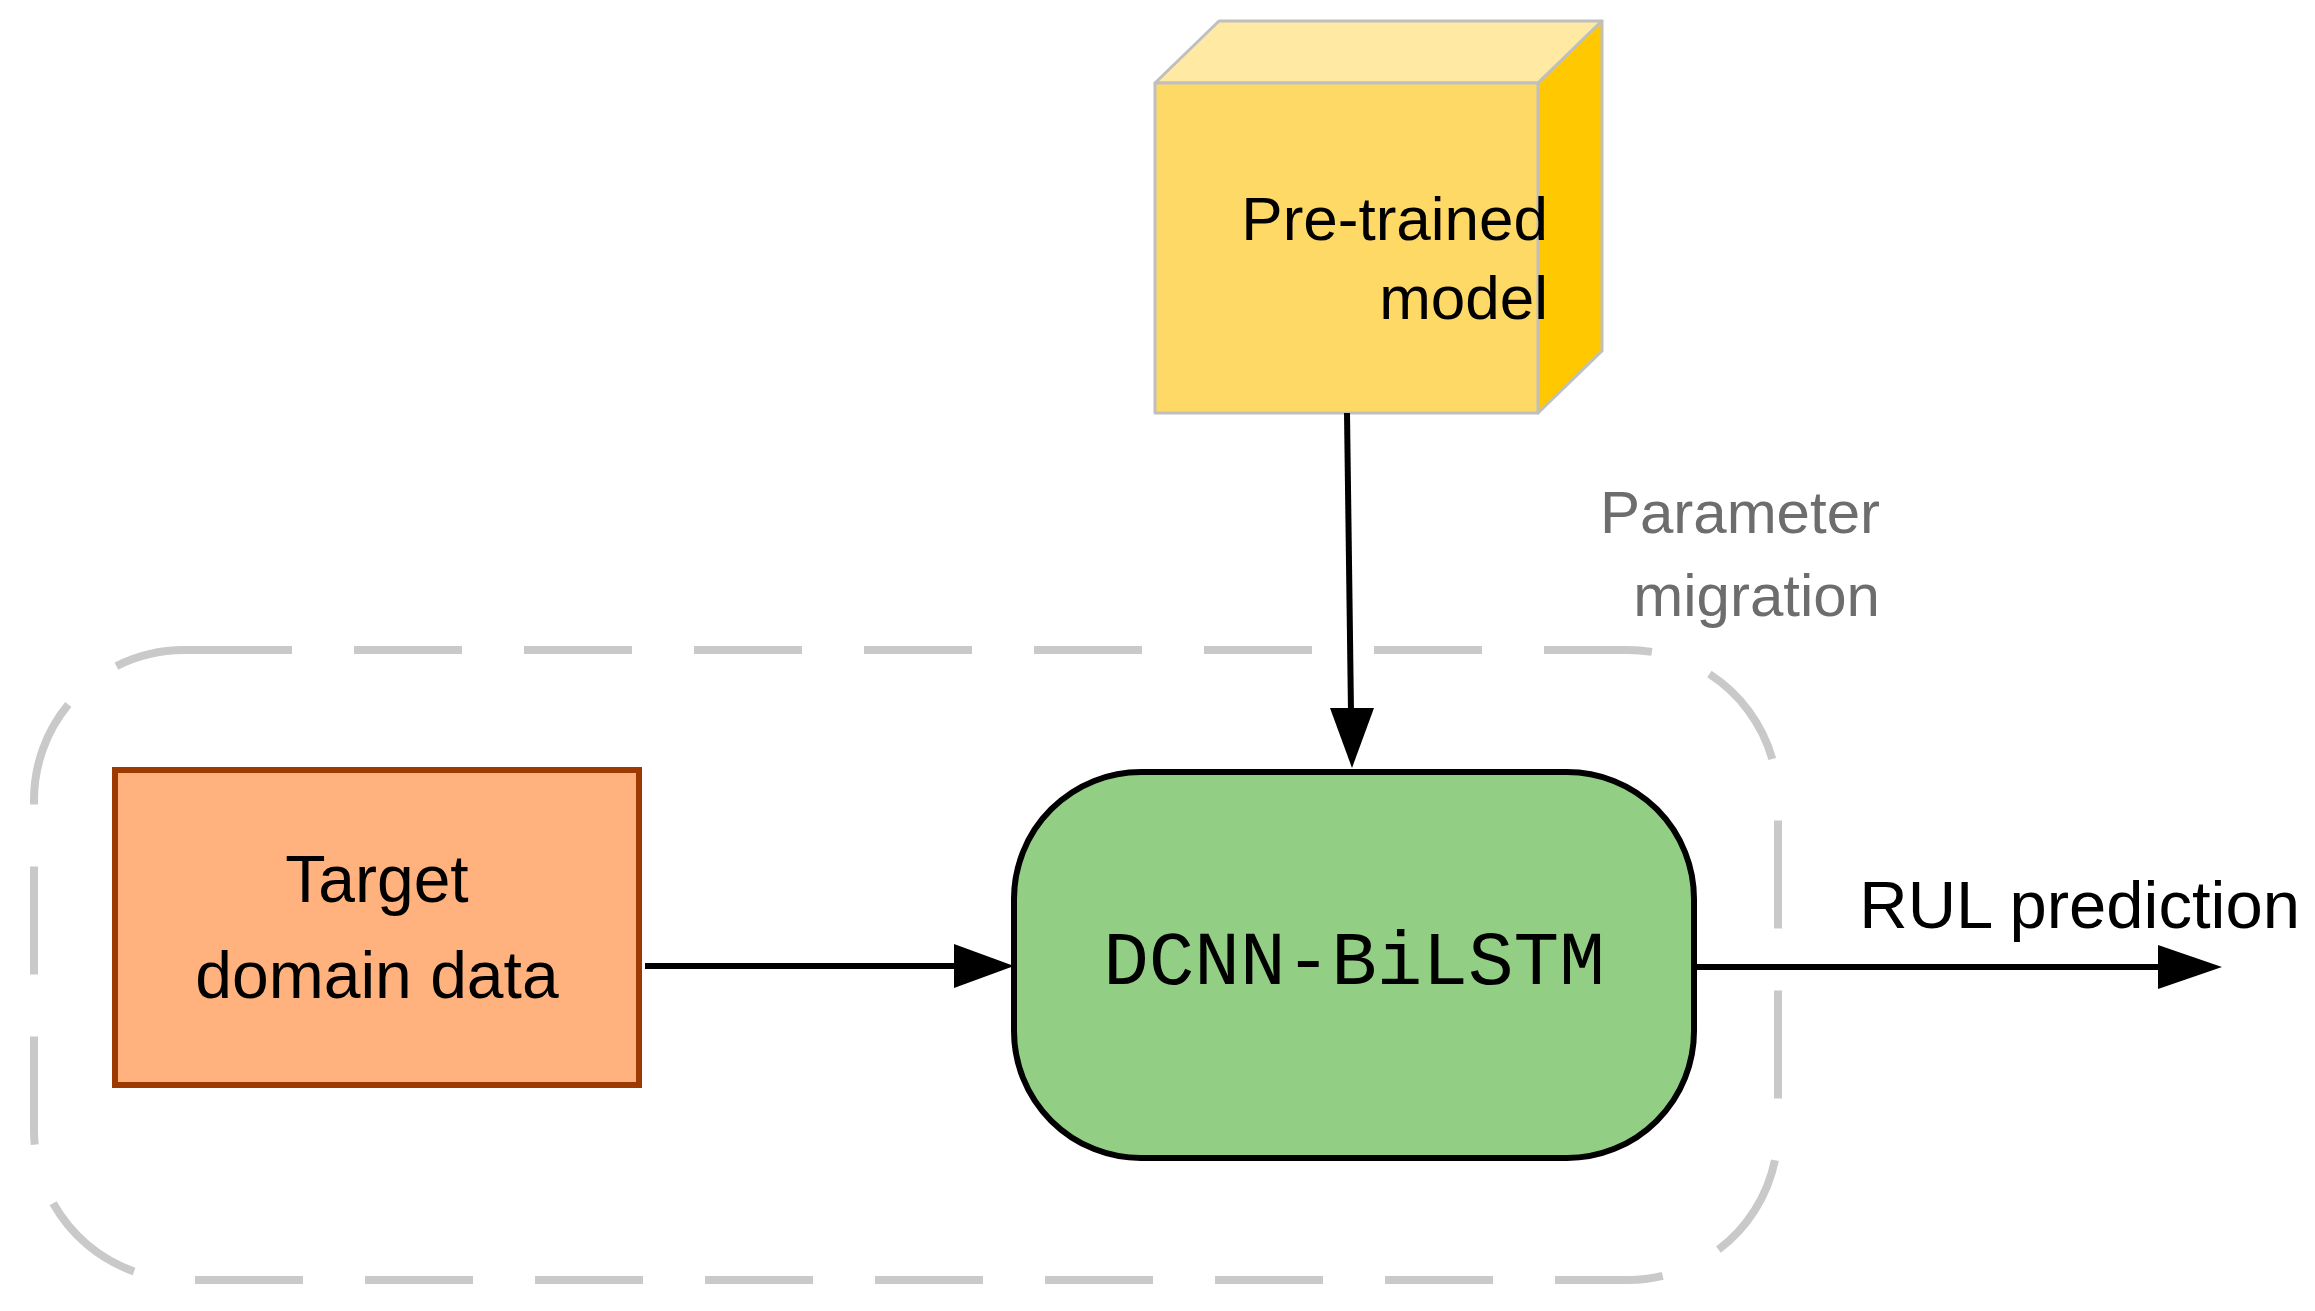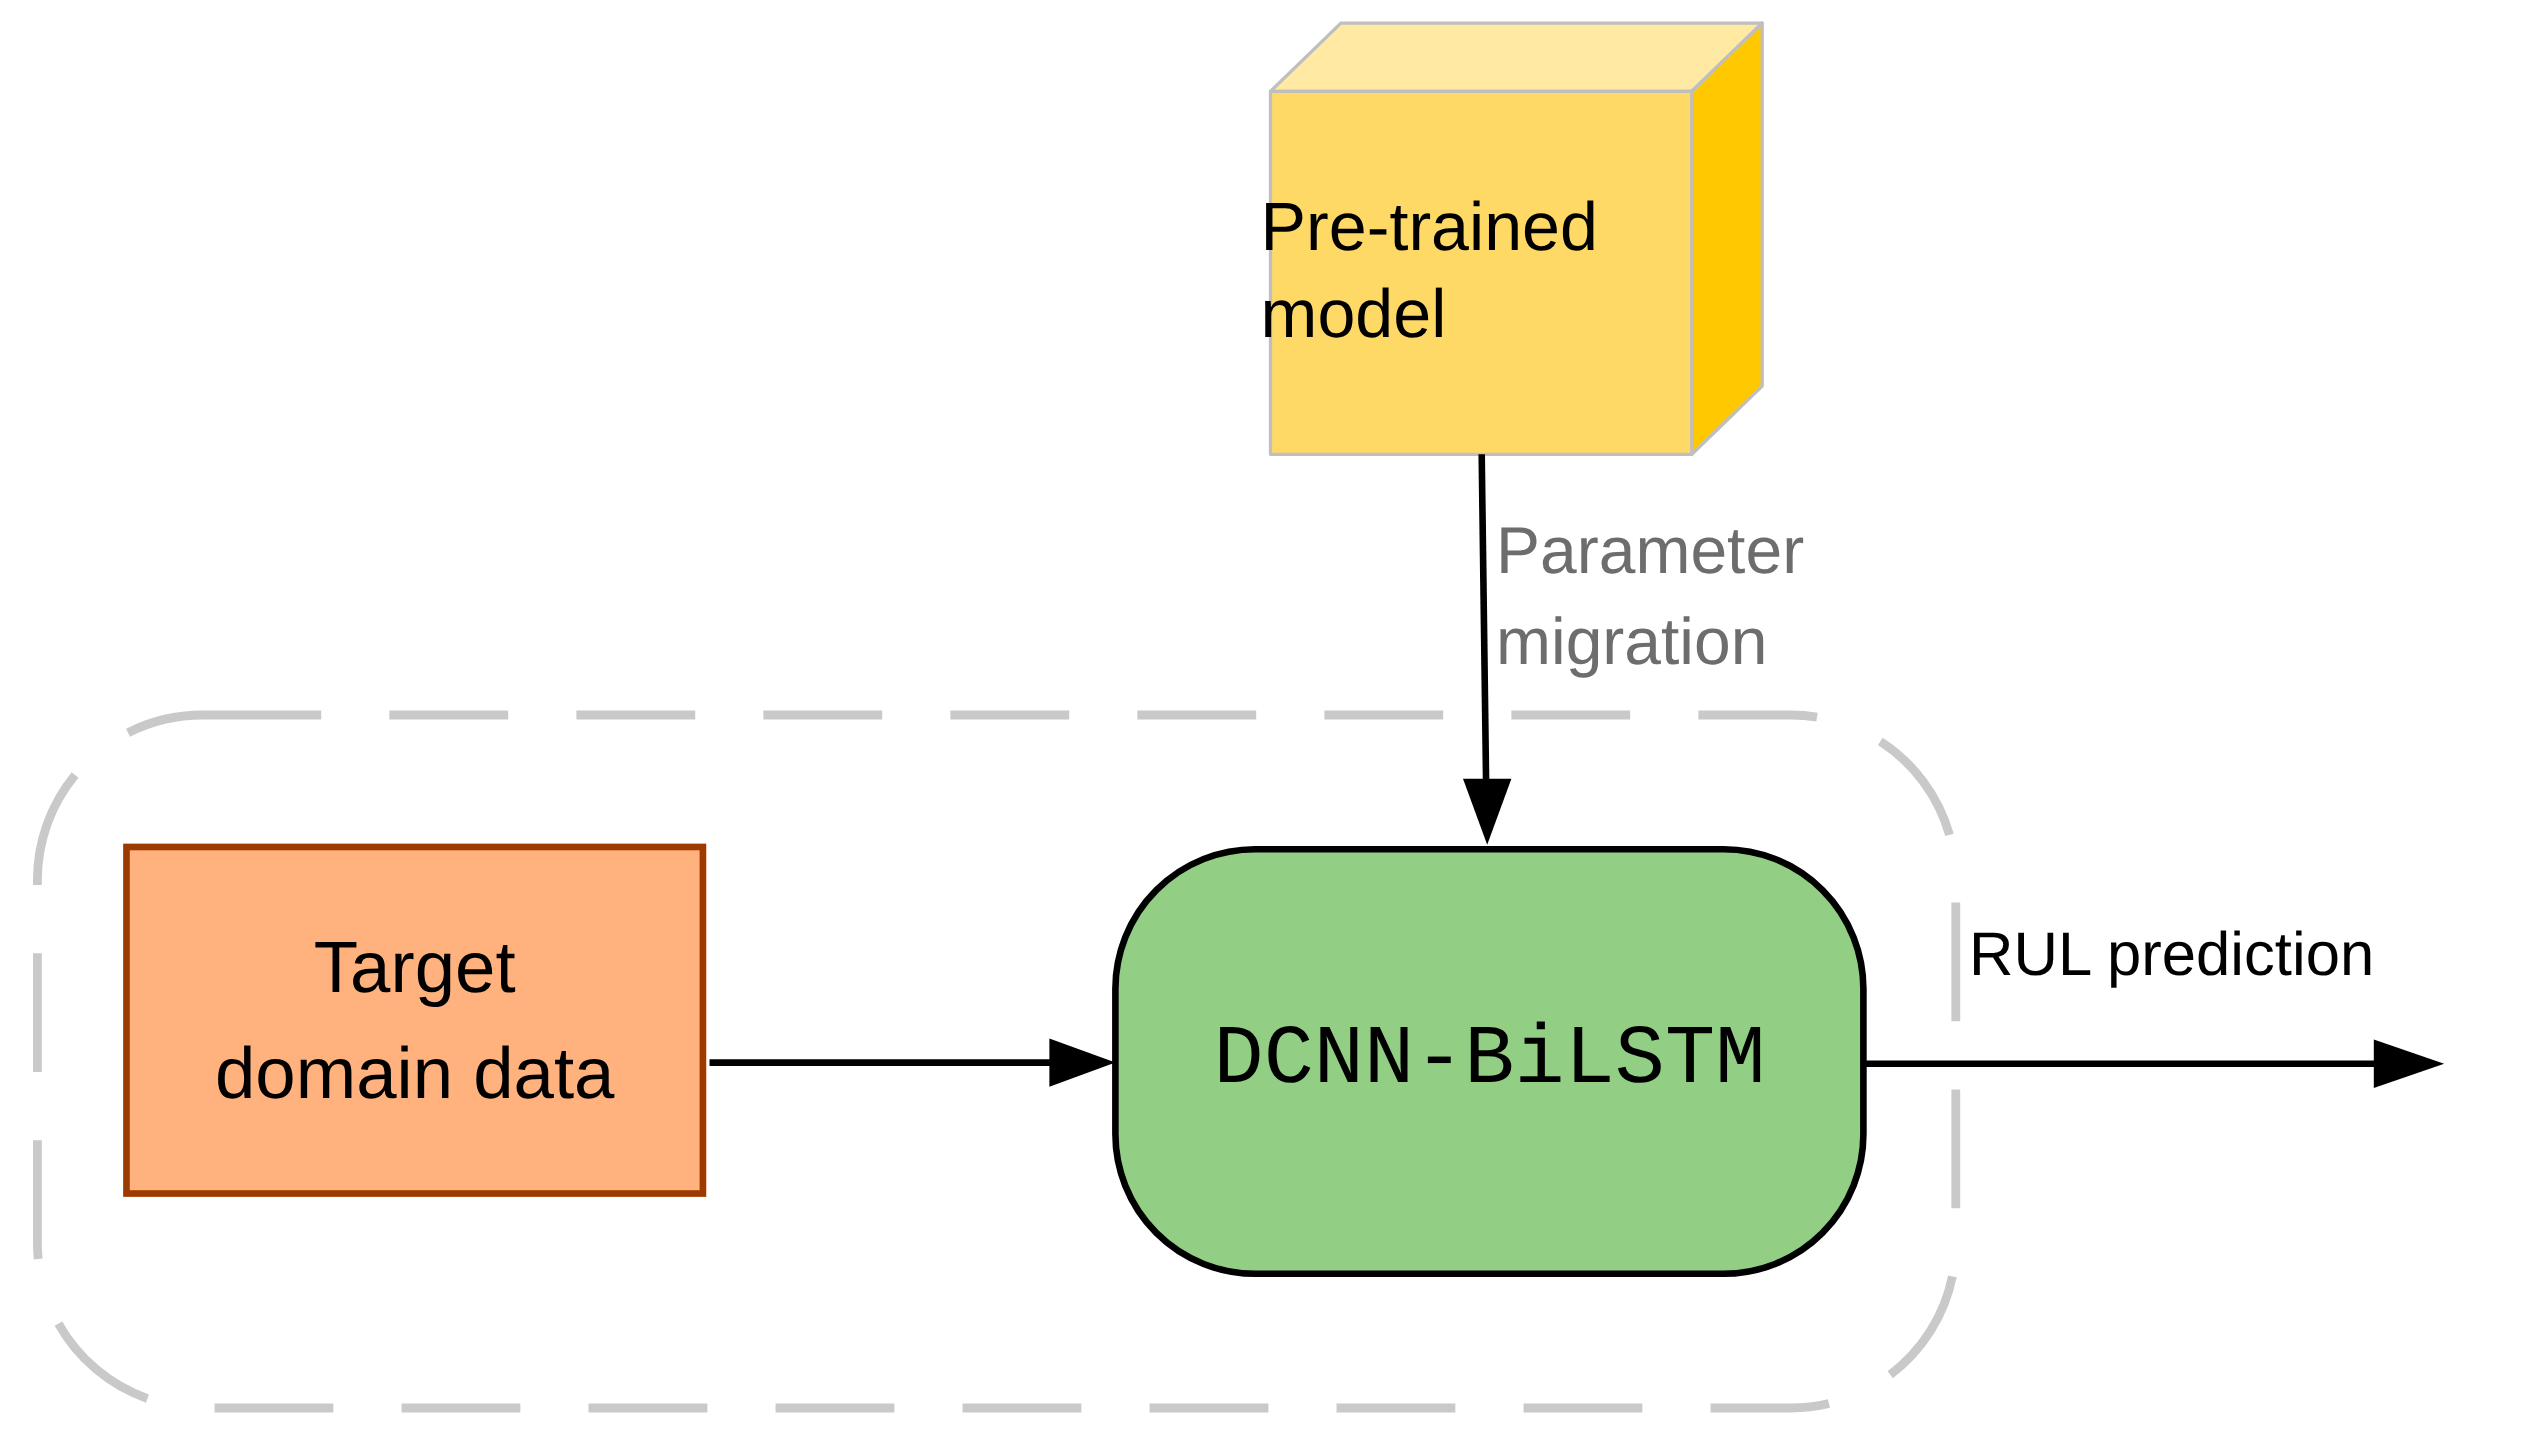--- a/index.html
+++ b/index.html
@@ -31,43 +31,44 @@
   }
   .cube-top   { fill: var(--cube-top, #FFE9A3);  stroke: var(--cube-border, #BFBFBF); stroke-width: 3; stroke-linejoin: round; }
   .cube-side  { fill: var(--cube-side, #FFC800); stroke: var(--cube-border, #BFBFBF); stroke-width: 3; stroke-linejoin: round; }
   .cube-front { fill: var(--cube-front, #FFD966);stroke: var(--cube-border, #BFBFBF); stroke-width: 3; stroke-linejoin: round; }
   .arrow-line { stroke: var(--arrow, #000000); stroke-width: 6; fill: none; }
   .arrow-head { fill: var(--arrow, #000000); stroke: none; }
 
   .label {
     position: absolute;
     white-space: pre-line;
-    text-align: left;
+    text-align: right;
     color: var(--text, #000000);
+    margin-top: 12px;
   }
   .cube-label {
     left: 1146px;
     top: 168px;
     width: 402px;
     font-size: 62px;
     line-height: 1.27;
   }
   .migration-label {
     left: 1360px;
     top: 460px;
     width: 520px;
     font-size: 60px;
     line-height: 1.38;
     color: var(--migration-text, #6D6D6D);
   }
   .rul-label {
     left: 1790px;
-    top: 836px;
+    top: 856px;
     width: 510px;
-    font-size: 56px;
+    font-size: 67px;
     line-height: 1.1;
     white-space: nowrap;
   }
   .node {
     position: absolute;
     box-sizing: border-box;
     display: flex;
     align-items: center;
     justify-content: center;
     text-align: center;

